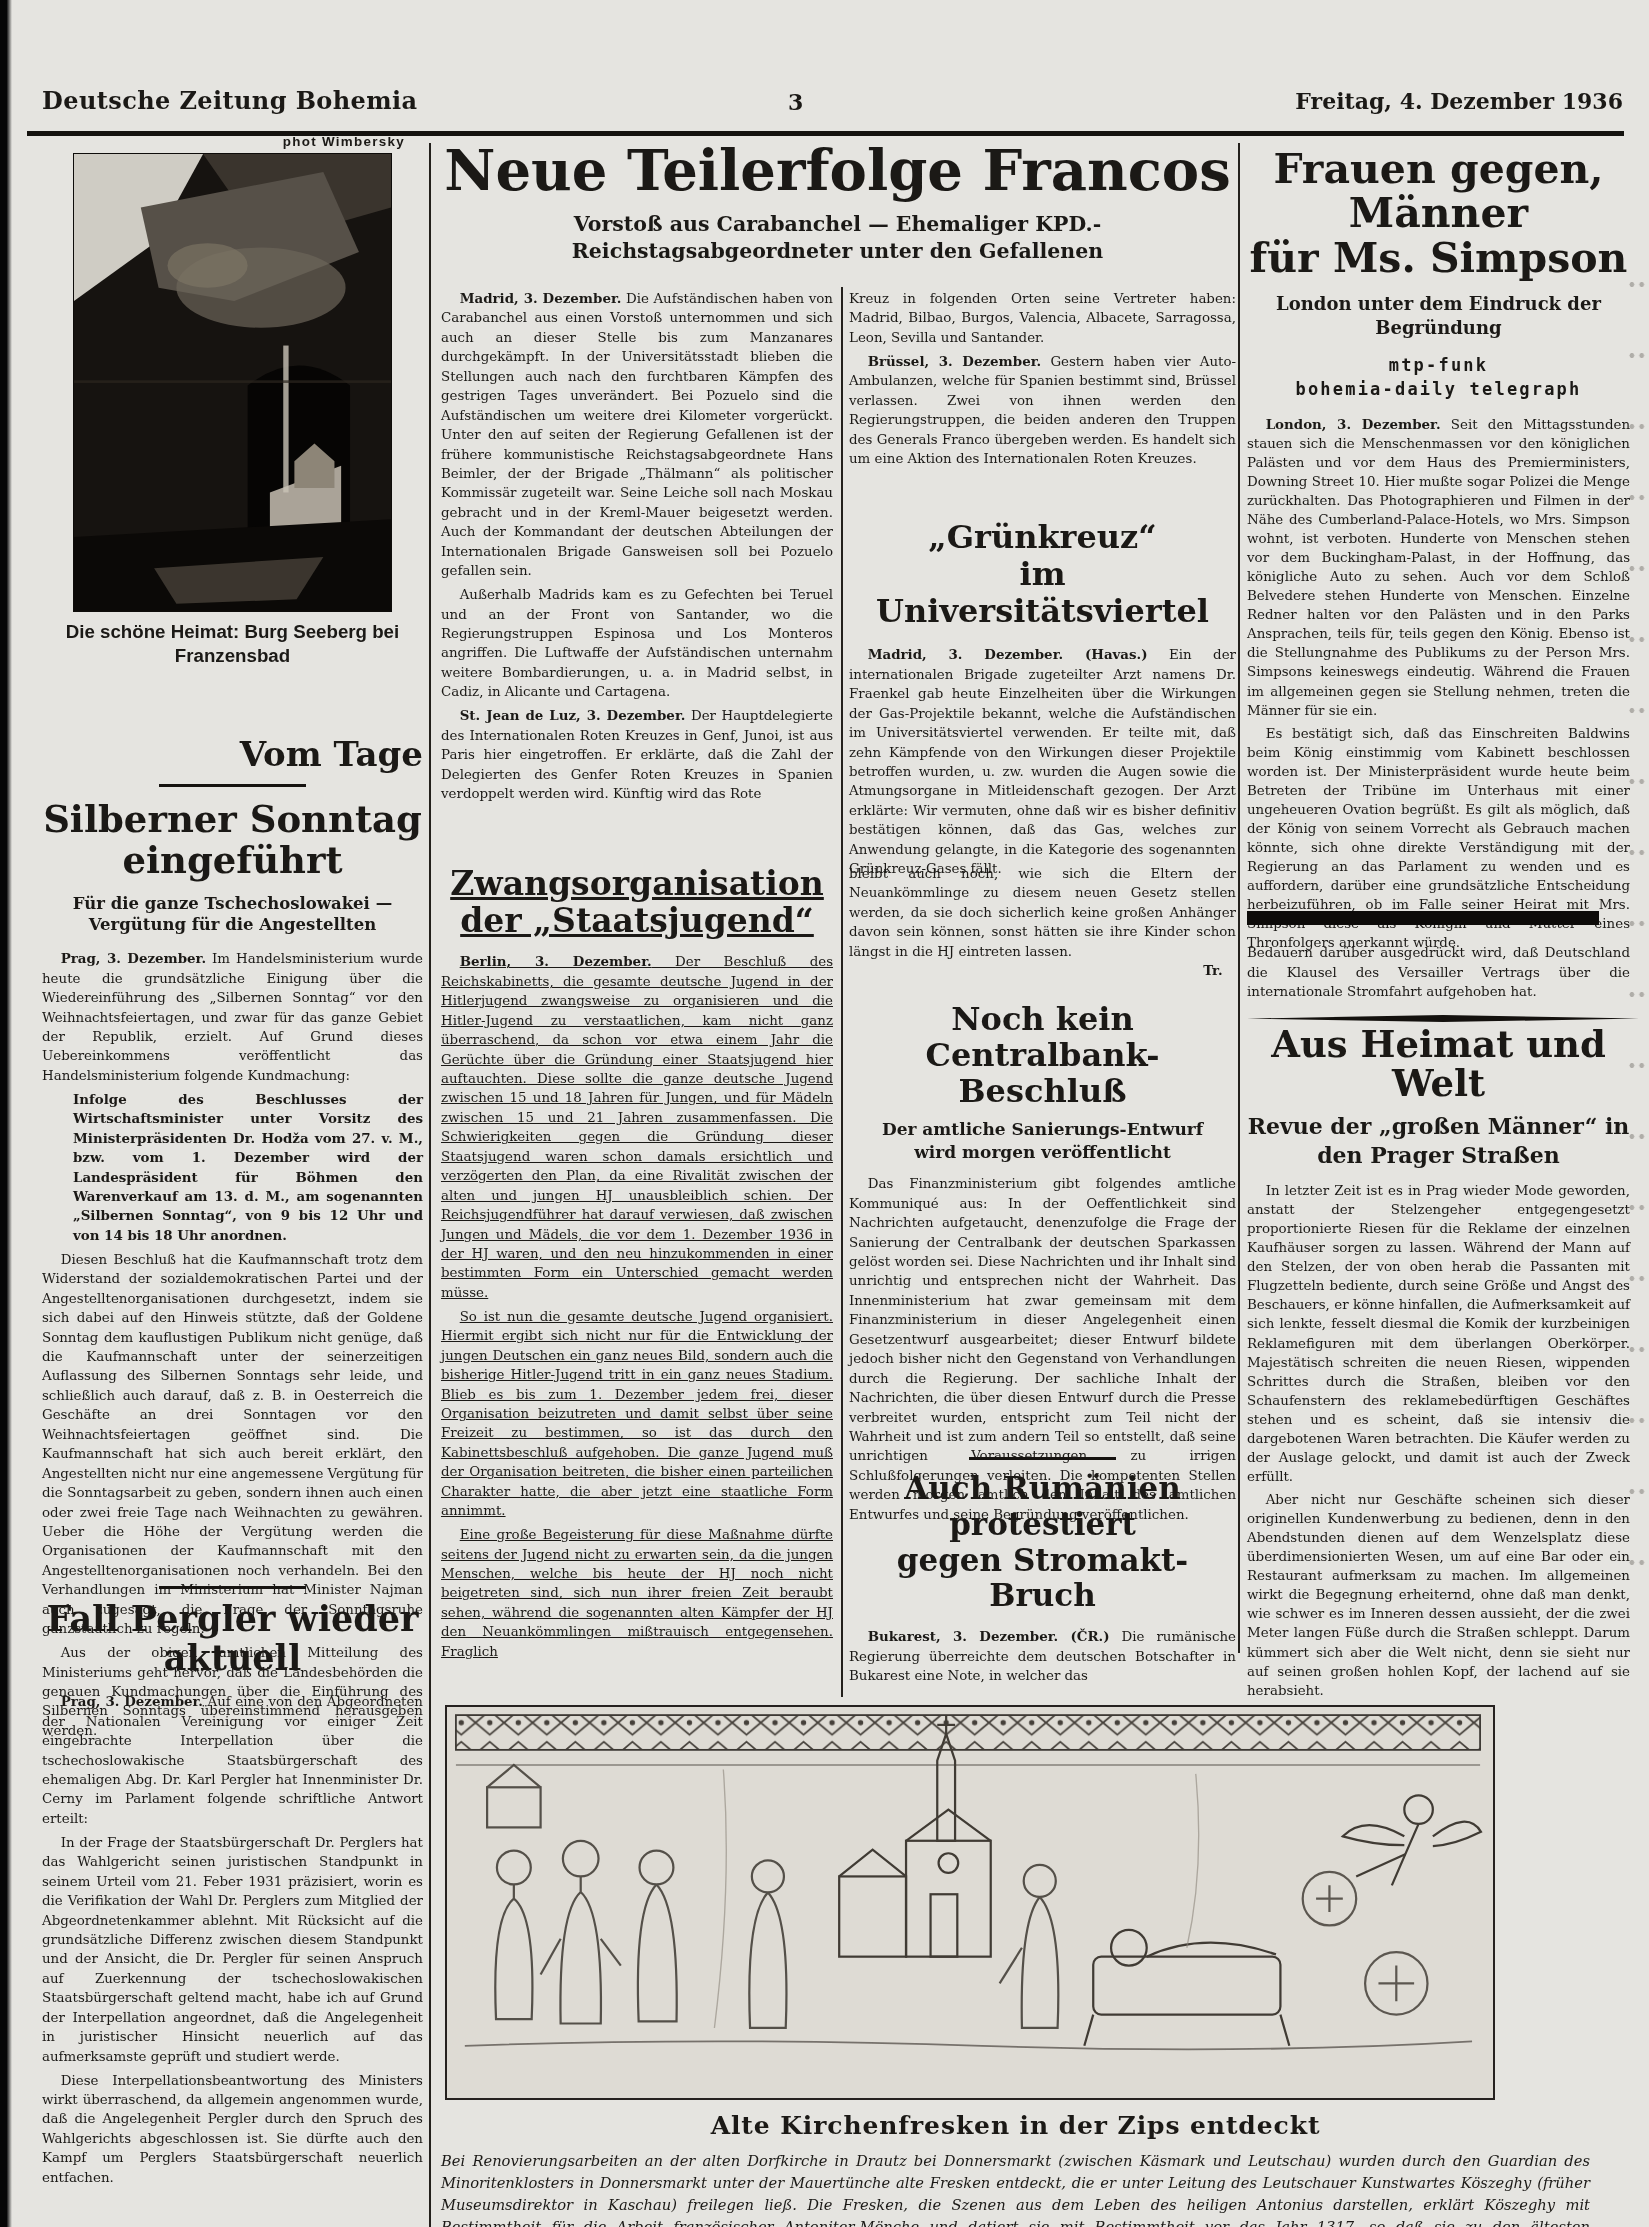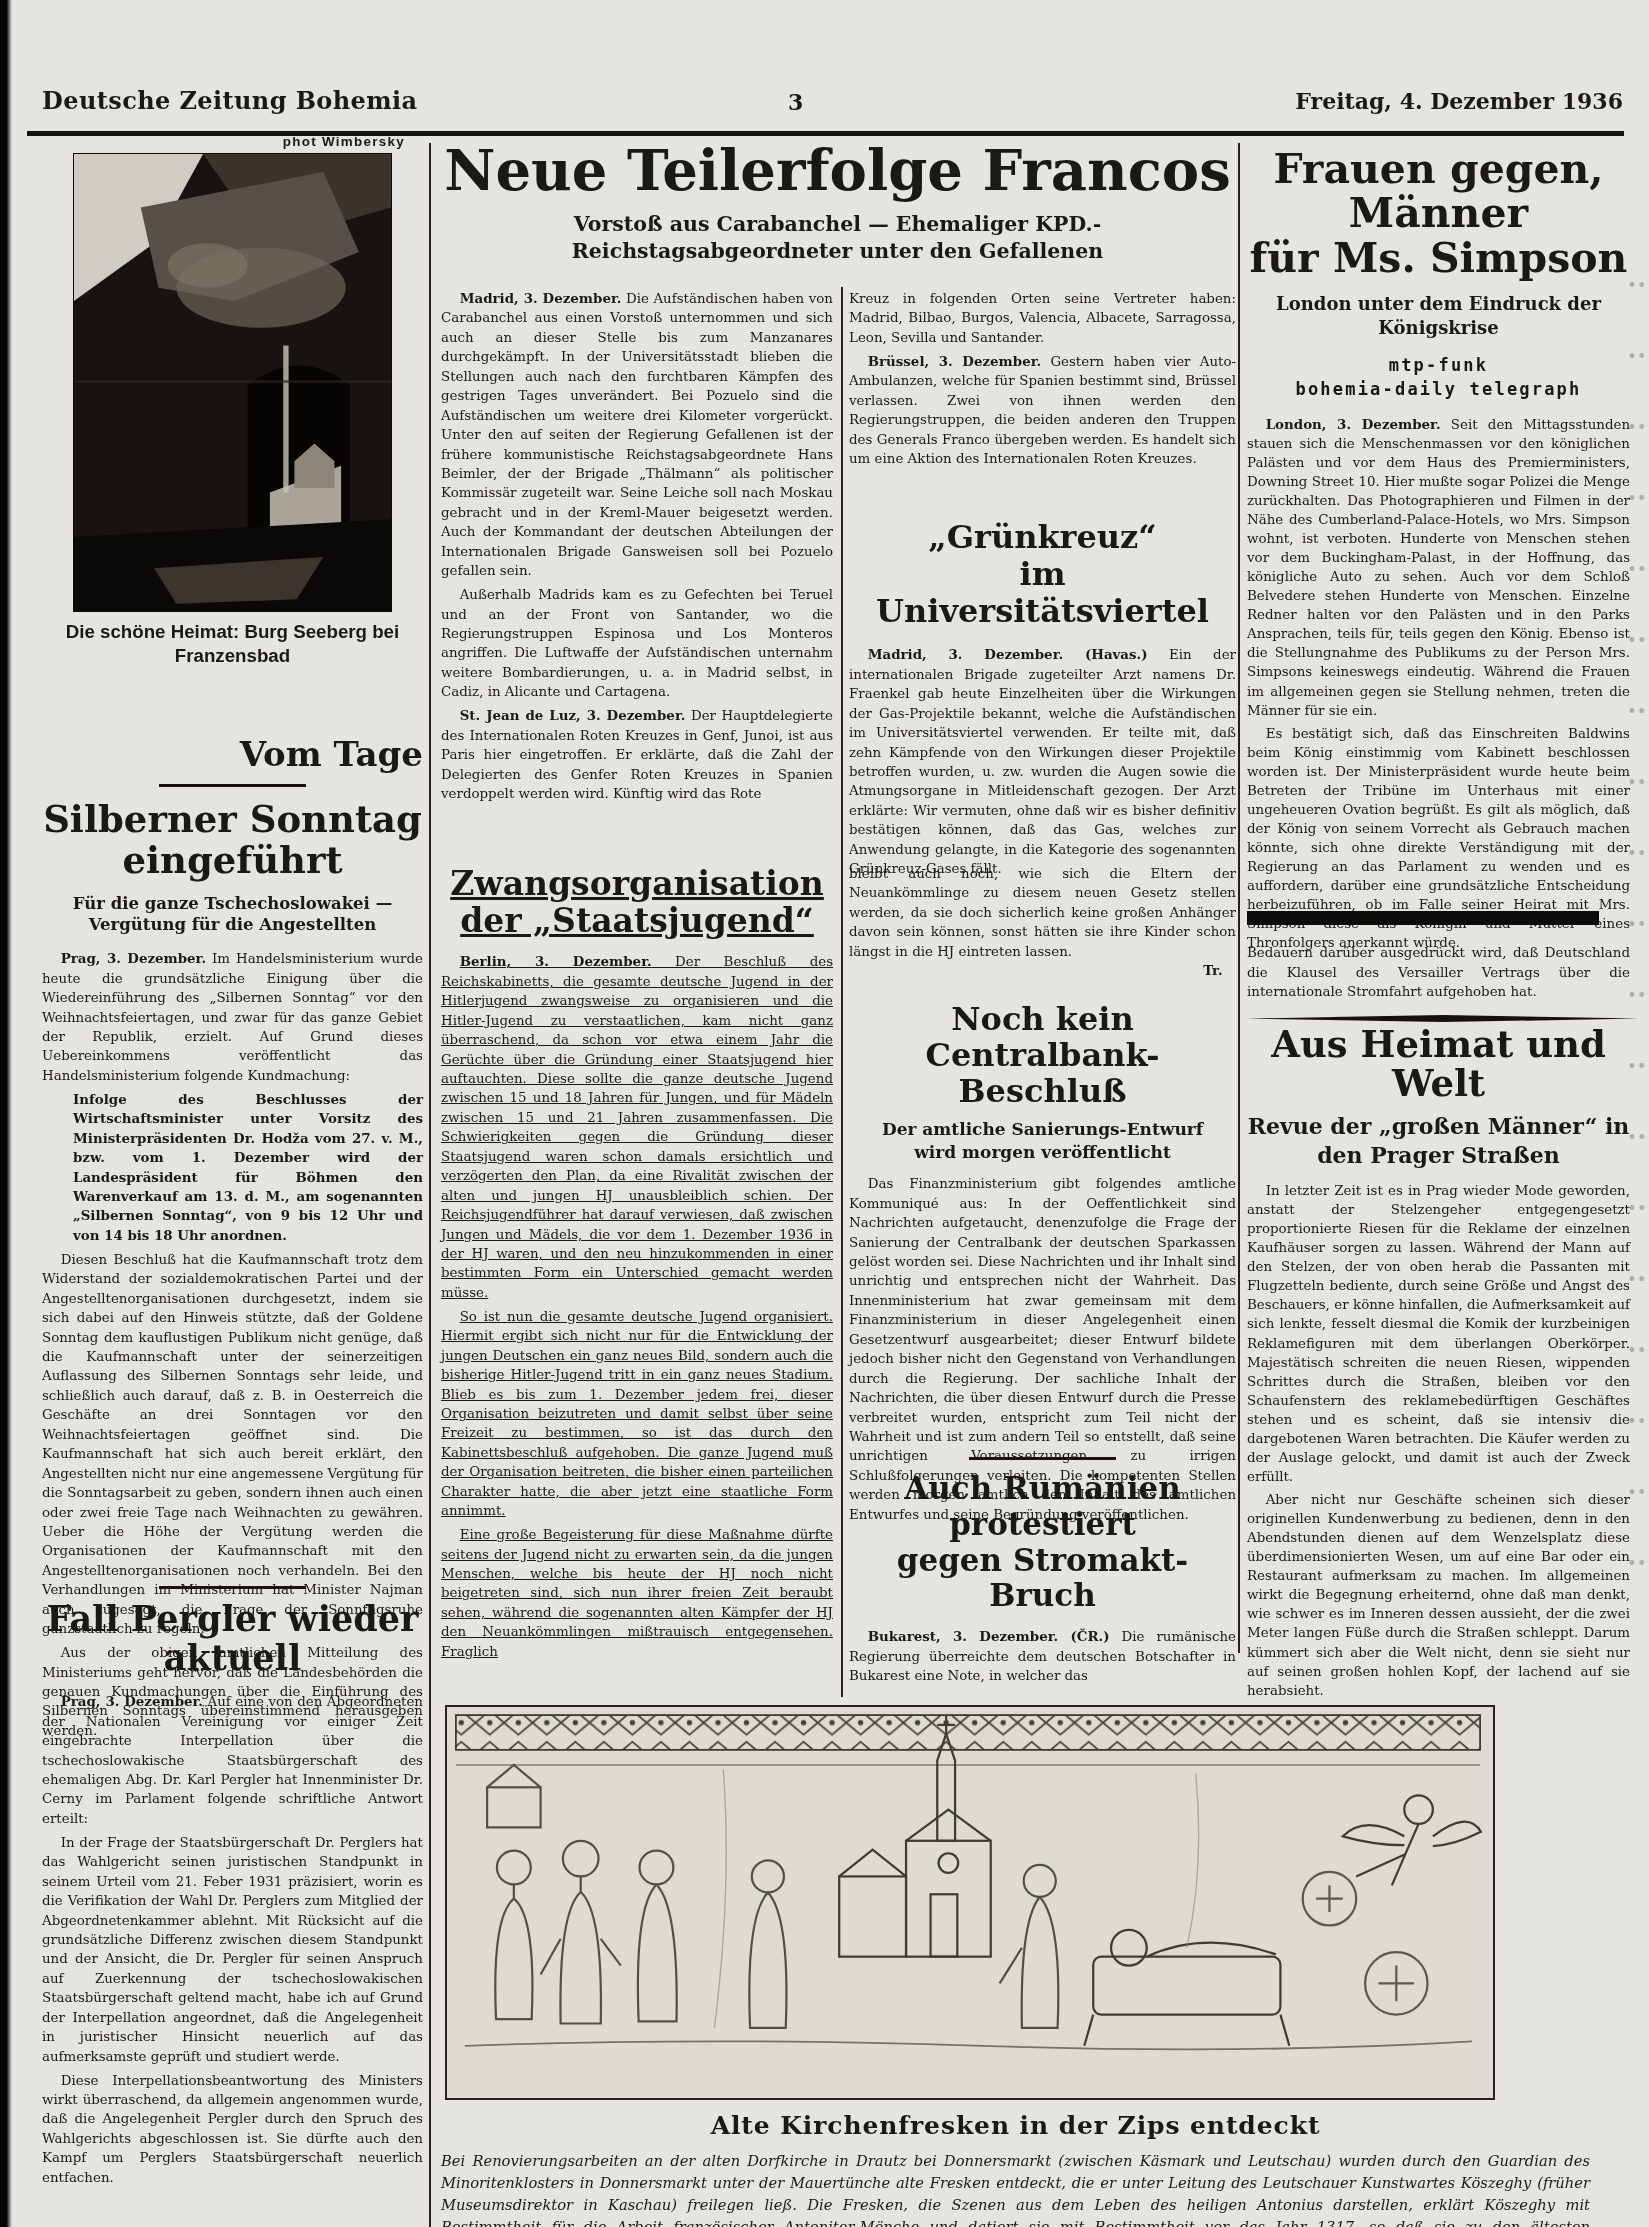--- a/index.html
+++ b/index.html
@@ -187,21 +187,21 @@
     <p><span class="dl">Bukarest, 3. Dezember. (ČR.)</span> <span>Die rumänische Regierung überreichte dem deutschen Botschafter in Bukarest eine Note, in welcher das</span></p>
   </div>
 
   <div class="colD body" style="top:147px;">
     <div class="hc si-head">
       <div>Frauen gegen, Männer</div>
       <div>für Ms. Simpson</div>
     </div>
     <div class="hc si-sub">
       <div>London unter dem Eindruck der</div>
-      <div>Königskrise</div>
+      <div>Begründung</div>
     </div>
     <div class="wire">
       <div>mtp-funk</div>
       <div>bohemia-daily telegraph</div>
     </div>
     <p style="font-size:13.4px;line-height:1.42;"><span class="dl">London, 3. Dezember.</span> <span>Seit den Mittagsstunden stauen sich die Menschenmassen vor den königlichen Palästen und vor dem Haus des Premierministers, Downing Street 10. Hier mußte sogar Polizei die Menge zurückhalten. Das Photographieren und Filmen in der Nähe des Cumberland-Palace-Hotels, wo Mrs. Simpson wohnt, ist verboten. Hunderte von Menschen stehen vor dem Buckingham-Palast, in der Hoffnung, das königliche Auto zu sehen. Auch vor dem Schloß Belvedere stehen Hunderte von Menschen. Einzelne Redner halten vor den Palästen und in den Parks Ansprachen, teils für, teils gegen den König. Ebenso ist die Stellungnahme des Publikums zu der Person Mrs. Simpsons keineswegs eindeutig. Während die Frauen im allgemeinen gegen sie Stellung nehmen, treten die Männer für sie ein.</span></p>
     <p style="font-size:13.4px;line-height:1.42;">Es bestätigt sich, daß das Einschreiten Baldwins beim König einstimmig vom Kabinett beschlossen worden ist. Der Ministerpräsident wurde heute beim Betreten der Tribüne im Unterhaus mit einer ungeheueren Ovation begrüßt. Es gilt als möglich, daß der König von seinem Vorrecht als Gebrauch machen könnte, sich ohne direkte Verständigung mit der Regierung an das Parlament zu wenden und es auffordern, darüber eine grundsätzliche Entscheidung herbeizuführen, ob im Falle seiner Heirat mit Mrs. Simpson diese als Königin und Mutter eines Thronfolgers anerkannt würde.</p>
   </div>
 
   <div class="colD body" style="top:911px;">

